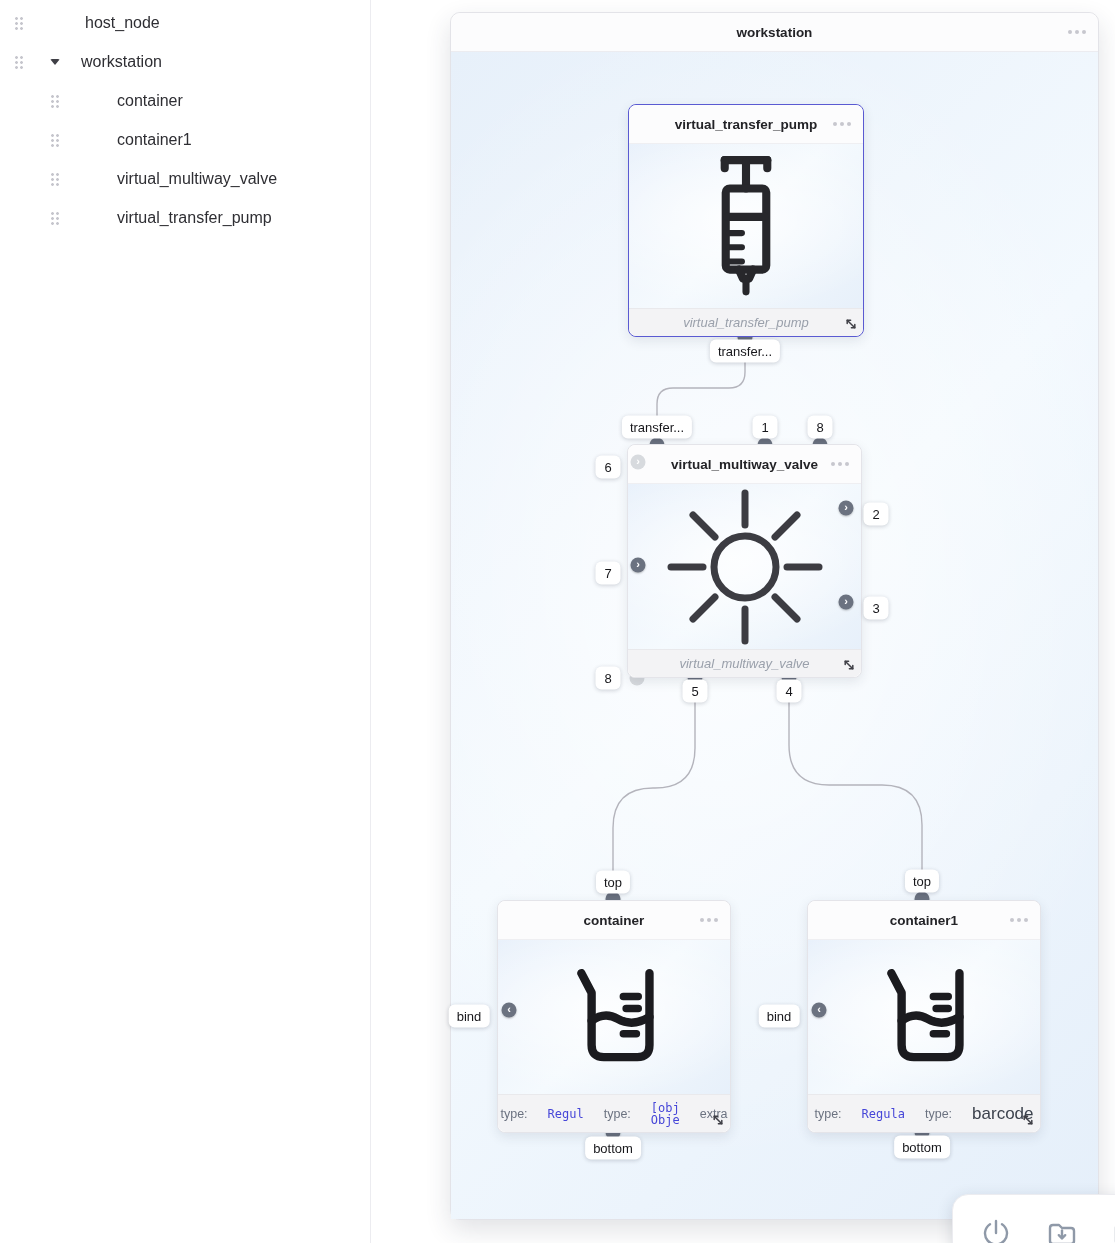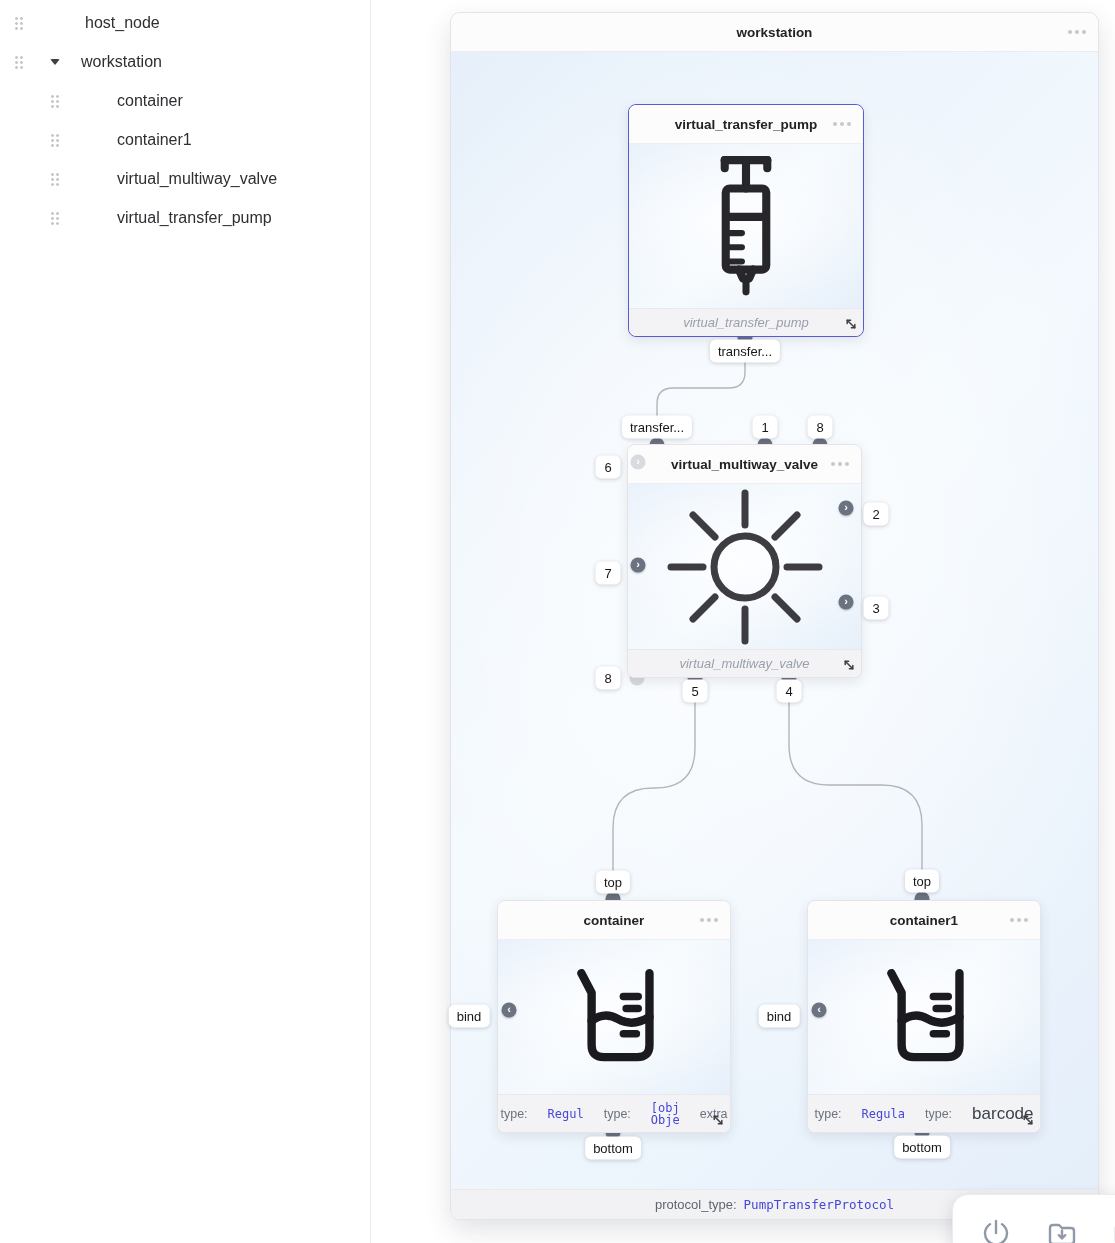--- a/index.html
+++ b/index.html
@@ -121,24 +121,20 @@
     <div class="ws">
       <div class="ws-header">
         <span class="ws-title">workstation</span>
         <span class="menu-dots">
             <i></i>
             <i></i>
             <i></i>
           </span>
       </div>
       <div class="ws-body"></div>
-      <div class="ws-footer">
-        <span>protocol_type:</span>
-        <span class="code">PumpTransferProtocol</span>
-      </div>
     </div>
 
     <svg class="edges" width="1115" height="1243" viewBox="0 0 1115 1243">
       <path d="M745,336 L745,372 Q745,388 729,388 L673,388 Q657,388 657,404 L657,444" stroke="#b4b4bc" stroke-width="1.4" fill="none"></path>
       <path d="M695,677 L695,748 Q695,788 655,788 L653,788 Q613,788 613,828 L613,899" stroke="#b4b4bc" stroke-width="1.4" fill="none"></path>
       <path d="M789,677 L789,745 Q789,785 829,785 L882,785 Q922,785 922,825 L922,899" stroke="#b4b4bc" stroke-width="1.4" fill="none"></path>
     </svg>
 
     <span class="port back" style="left:745px;top:337px;"></span>
     <span class="port back" style="left:657px;top:445px;"></span>

